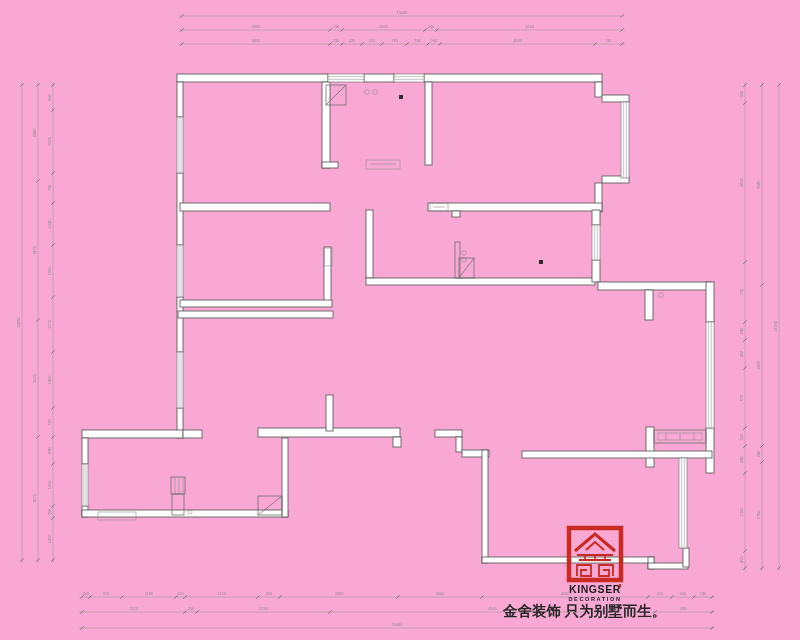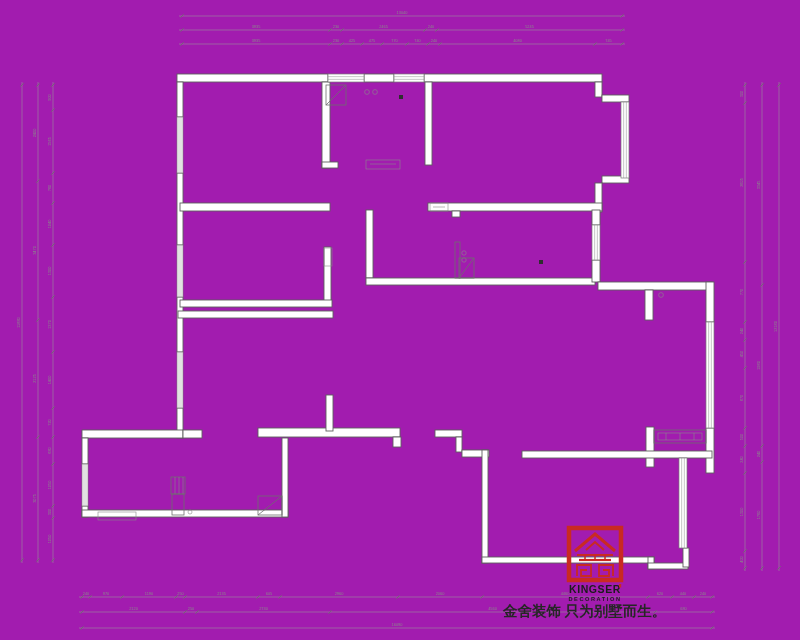--- a/index.html
+++ b/index.html
@@ -1,16 +1,16 @@
 <!DOCTYPE html>
 <html><head>
 <meta charset="utf-8">
 <style>
   html,body{margin:0;padding:0;background:#ffffff;}
-  .stage{position:relative;width:800px;height:640px;background:#a21caf;overflow:hidden;}
+  .stage{position:relative;width:800px;height:640px;background:#f9a8d4;overflow:hidden;}
   svg{display:block;}
   .wall{fill:#ffffff;stroke:#5f5f5f;stroke-width:.9;}
   .win-rect{fill:#ffffff;stroke:#7a7a7a;stroke-width:.7;}
   .win-line{stroke:#8a8a8a;stroke-width:.5;}
   .fix{fill:none;stroke:#6f6f6f;stroke-width:.8;}
   .fix-thin{fill:none;stroke:#8a8a8a;stroke-width:.6;}
   .dot{fill:#2e2e2e;stroke:none;}
   .dim-line{stroke:#9b9b9b;stroke-width:.55;}
   .dim-tick{stroke:#6f6f6f;stroke-width:.9;}
   .dim-text{font:3.9px "Liberation Sans",sans-serif;fill:#8a8a8a;}

